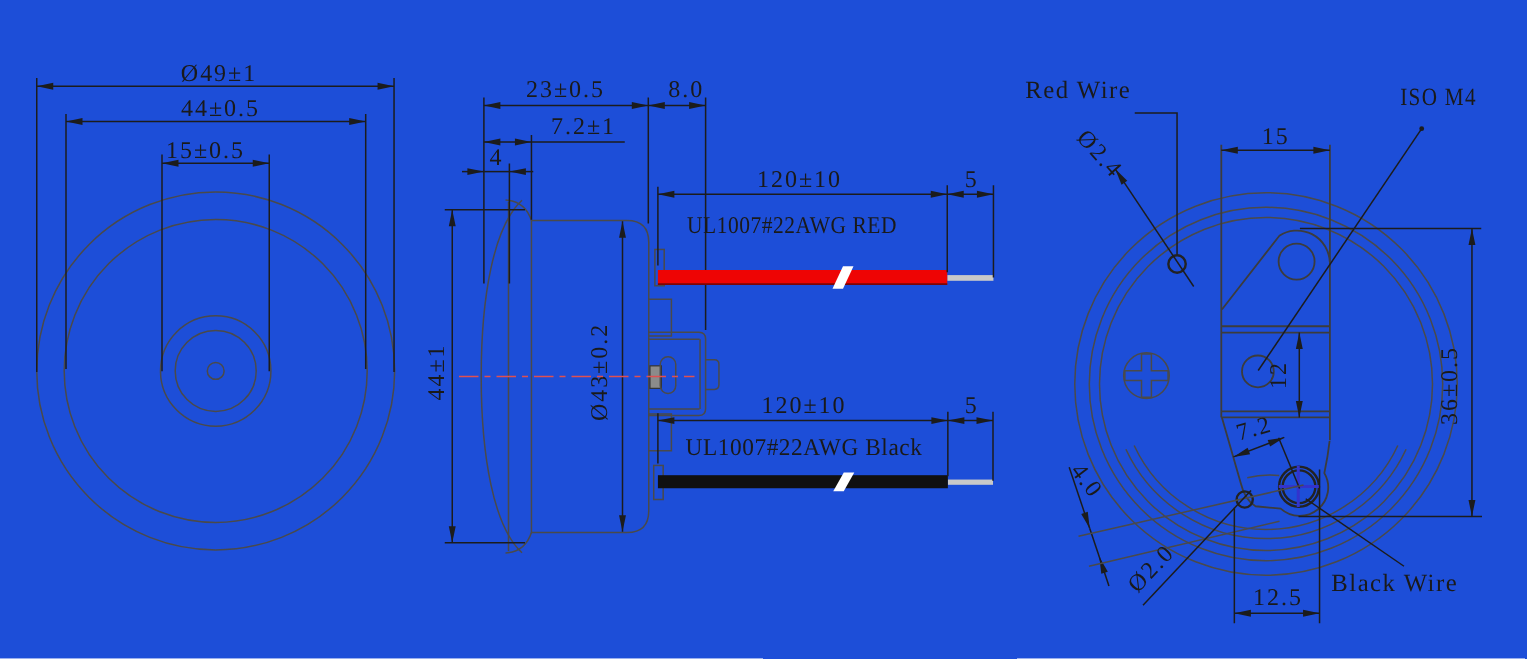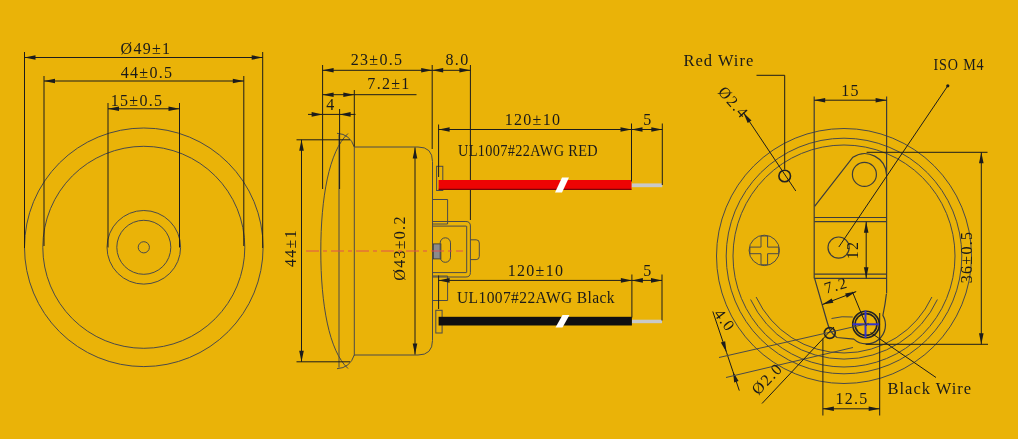--- a/index.html
+++ b/index.html
@@ -1,16 +1,16 @@
 <!DOCTYPE html>
 <html style="--red-wire: #ee0404; --black-wire: #101010; --bare-wire: #c9c9c9; --centerline: #e05050; --blue-cross: #3333cc; --screw-gray: #8b8b8b;"><head>
 <meta charset="utf-8">
 <style>
   html,body{margin:0;padding:0;background:#ffffff;}
-  .canvas{position:relative;width:1018px;height:439px;background:#eab308;overflow:hidden;}
+  .canvas{position:relative;width:1018px;height:439px;background:#1d4ed8;overflow:hidden;}
   svg{display:block;}
   text{font-family:"Liberation Serif", serif; fill:#1a1a1a;}
   .dimtxt{font-size:16px;letter-spacing:1.3px;}
   .lbltxt{font-size:16.5px;letter-spacing:1px;}
   .wiretxt{font-size:16px;letter-spacing:0.4px;}
   .obj{stroke:#4a4a4a;stroke-width:1;fill:none;}
   .objd{stroke:#3c3c3c;stroke-width:1.2;fill:none;}
   .dim{stroke:#1c1c1c;stroke-width:1;fill:none;}
   .ext{stroke:#1c1c1c;stroke-width:1;fill:none;}
   .thick{stroke:#222;stroke-width:1.6;fill:none;}

